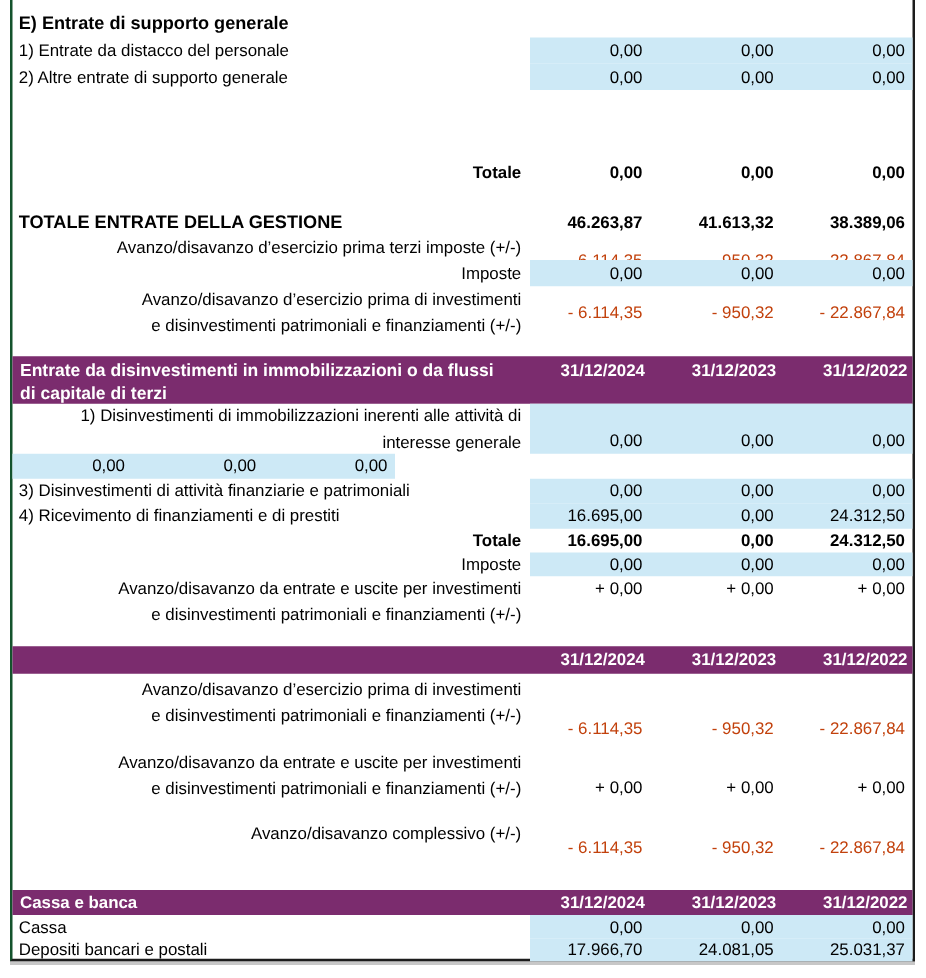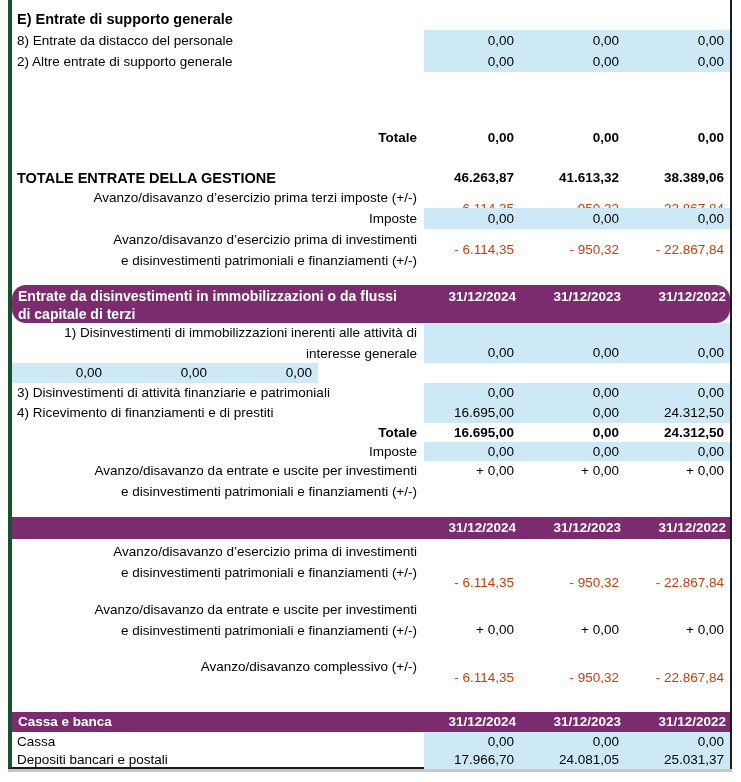--- a/index.html
+++ b/index.html
@@ -2,21 +2,21 @@
 <html><head>
 <meta charset="utf-8">
 <style>
   html,body{margin:0;padding:0;}
   body{
     width:741px;height:782px;background:#ffffff;position:relative;
     font-family:"Liberation Sans",sans-serif;color:#000;overflow:hidden;
   }
   .sheet{
     position:absolute;left:8px;top:0;width:724px;height:769px;box-sizing:border-box;
-    border-left:4px solid #14532d;border-right:2px solid #1c1c1c;border-bottom:2px solid #1c1c1c;
+    border-left:2px solid #14532d;border-right:2px solid #1c1c1c;border-bottom:2px solid #1c1c1c;
     padding-top:8px;box-shadow:0 3px 0 rgba(130,130,130,.45);
   }
   .row{display:flex;align-items:center;height:21px;font-size:13.5px;line-height:20px;}
   .lbl{width:414px;padding-left:5px;box-sizing:border-box;white-space:nowrap;}
   .lbl.r{text-align:right;padding-right:7px;}
   .lbl2{width:414px;box-sizing:border-box;text-align:right;padding-right:7px;}
   .lbl2 .ln{display:block;line-height:21px;white-space:nowrap;padding-left:48px;}
   .vals{display:flex;height:100%;align-items:center;}
   .vals.top{align-items:flex-start;}
   .vals.bot{align-items:flex-end;}
@@ -31,41 +31,41 @@
   .band{display:flex;background:#7b2c6e;color:#fff;font-weight:bold;font-size:13.5px;}
   .band .blabel{width:414px;padding-left:6px;box-sizing:border-box;line-height:18px;}
   .band .val{padding-right:4px;}
   .band.tall{height:38px;align-items:flex-start;}
   .band.tall .blabel{padding-top:2px;font-size:14px;}
   .band.tall .val{padding-top:2px;}
   .band.one{height:22px;align-items:center;}
   .band.thin{height:20px;align-items:center;}
   .mt-totale-e{margin-top:56px;}
   .mt20{margin-top:20px;justify-content:space-between;}
-  .mt14{margin-top:14px;border-radius:14px;}
+  .mt14{margin-top:14px;}
   .mt16{margin-top:16px;}
   .mt3{margin-top:3px;}
   .mt18{margin-top:18px;}
   .mt17{margin-top:17px;justify-content:space-between;}
   .mt35{margin-top:35px;}
   .h20{height:20px;}
   .h19{height:19px;}
   .h18{height:18px;gap:48px;}
   .h22{height:22px;}
 </style>
 </head>
 <body>
 
 <div class="sheet">
 
   <div class="row h22">
     <div class="lbl bold big">E) Entrate di supporto generale</div>
   </div>
   <div class="row">
-    <div class="lbl">8) Entrate da distacco del personale</div>
+    <div class="lbl">1) Entrate da distacco del personale</div>
     <div class="vals blue">
       <div class="val c1">0,00</div>
       <div class="val c2">0,00</div>
       <div class="val c3">0,00</div>
     </div>
   </div>
   <div class="row">
     <div class="lbl">2) Altre entrate di supporto generale</div>
     <div class="vals blue">
       <div class="val c1">0,00</div>

